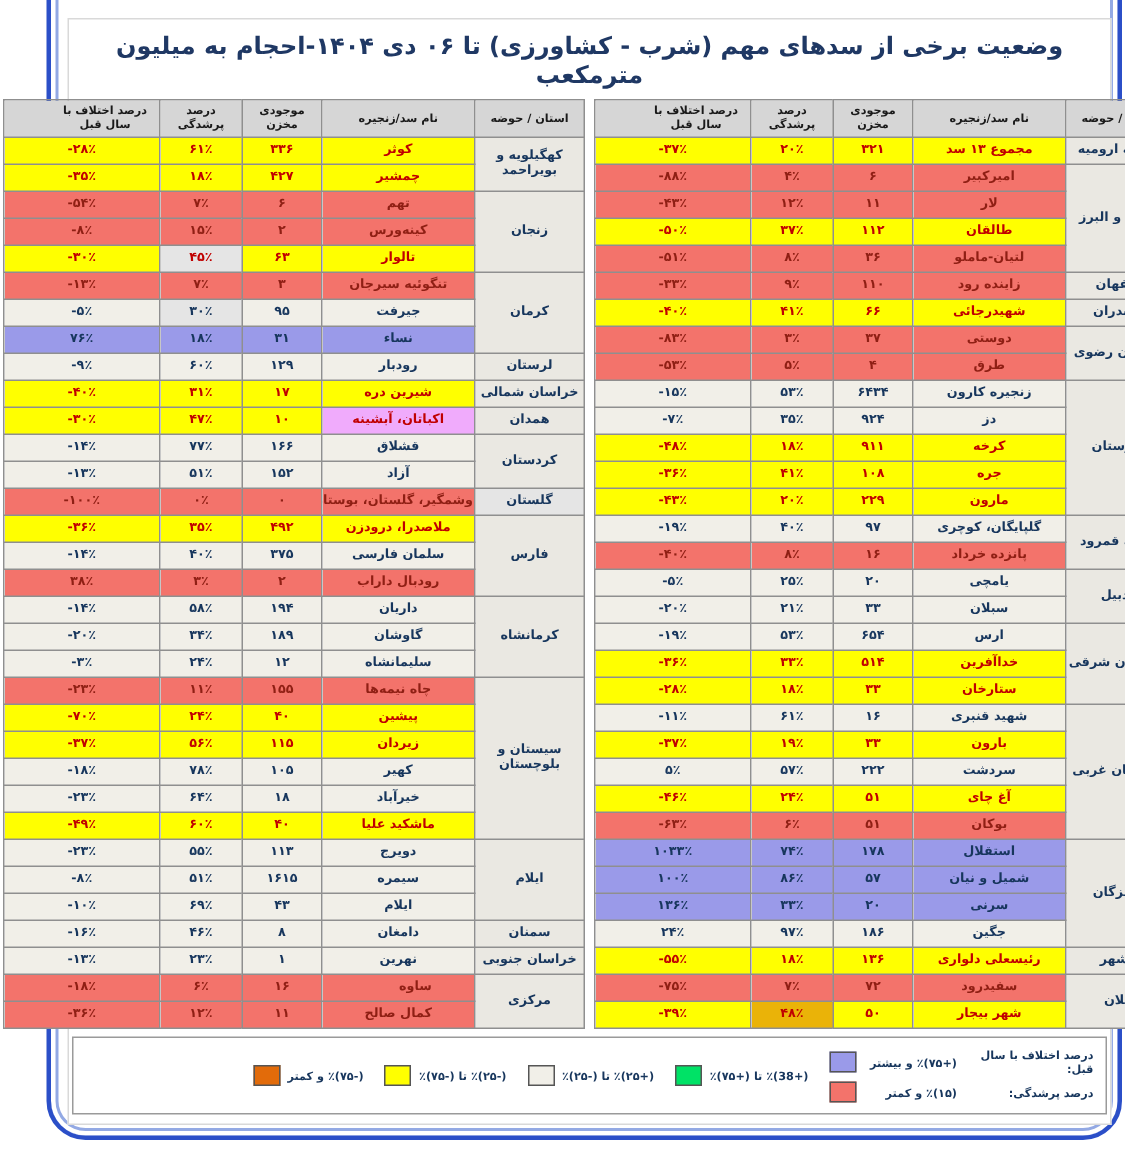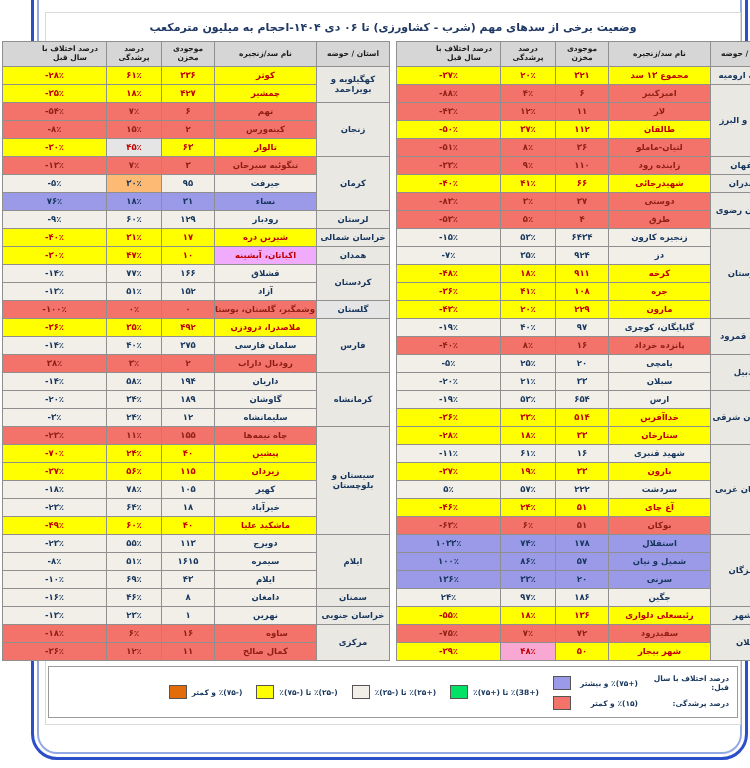--- a/index.html
+++ b/index.html
@@ -11,21 +11,21 @@
     position:absolute;left:31px;top:-30px;right:2px;bottom:8px;
     border:3px solid #2b4fc8;border-radius:26px;
     box-shadow:inset 0 0 0 3px #ffffff, inset 0 0 0 5px #93a9e4;
     pointer-events:none;
   }
   .content{
     position:absolute;left:45px;top:12px;width:696px;
     border:1px solid #d9d9d9;background:#ffffff;padding:3px 2px 6px 2px;box-sizing:border-box;
   }
   .title{
-    text-align:center;font-weight:bold;font-size:11px;padding:5px 0 7px 0;direction:rtl;
+    text-align:center;font-weight:bold;font-size:16px;padding:5px 0 7px 0;direction:rtl;
   }
   .tables{display:flex;flex-direction:row;gap:6px;justify-content:center;}
   table{
     border-collapse:collapse;direction:rtl;width:343px;table-layout:fixed;
   }
   th,td{
     border:1px solid #8f8f8f;font-weight:bold;text-align:center;vertical-align:middle;
     padding:0 1px;overflow:hidden;white-space:nowrap;
   }
   thead th{
@@ -108,21 +108,21 @@
           <tr>
             <td rowspan="3" class="group-cell" style="background: rgb(234, 232, 226); color: rgb(23, 54, 93);">کرمان</td>
             <td style="background: rgb(243, 115, 107); color: rgb(143, 31, 20);">تنگوئیه سیرجان</td>
             <td class="num-cell" style="background: rgb(243, 115, 107); color: rgb(143, 31, 20);">۳</td>
             <td class="fill-cell" style="background: rgb(243, 115, 107); color: rgb(143, 31, 20);">۷٪</td>
             <td class="diff-cell" style="background: rgb(243, 115, 107); color: rgb(143, 31, 20);">-۱۳٪</td>
           </tr>
           <tr>
             <td style="background: rgb(241, 239, 232); color: rgb(23, 54, 93);">جیرفت</td>
             <td class="num-cell" style="background: rgb(241, 239, 232); color: rgb(23, 54, 93);">۹۵</td>
-            <td class="fill-cell" style="background: #fdba74; color: rgb(23, 54, 93);">۳۰٪</td>
+            <td class="fill-cell" style="background: #e5e5e5; color: rgb(23, 54, 93);">۳۰٪</td>
             <td class="diff-cell" style="background: rgb(241, 239, 232); color: rgb(23, 54, 93);">-۵٪</td>
           </tr>
           <tr>
             <td style="background: rgb(154, 154, 233); color: rgb(23, 54, 93);">نساء</td>
             <td class="num-cell" style="background: rgb(154, 154, 233); color: rgb(23, 54, 93);">۳۱</td>
             <td class="fill-cell" style="background: rgb(154, 154, 233); color: rgb(23, 54, 93);">۱۸٪</td>
             <td class="diff-cell" style="background: rgb(154, 154, 233); color: rgb(23, 54, 93);">۷۶٪</td>
           </tr>
           <tr>
             <td rowspan="1" class="group-cell" style="background: rgb(234, 232, 226); color: rgb(23, 54, 93);">لرستان</td>
@@ -500,21 +500,21 @@
           <tr>
             <td rowspan="2" class="group-cell" style="background: rgb(234, 232, 226); color: rgb(23, 54, 93);">گیلان</td>
             <td style="background: rgb(243, 115, 107); color: rgb(143, 31, 20);">سفیدرود</td>
             <td class="num-cell" style="background: rgb(243, 115, 107); color: rgb(143, 31, 20);">۷۲</td>
             <td class="fill-cell" style="background: rgb(243, 115, 107); color: rgb(143, 31, 20);">۷٪</td>
             <td class="diff-cell" style="background: rgb(243, 115, 107); color: rgb(143, 31, 20);">-۷۵٪</td>
           </tr>
           <tr>
             <td style="background: rgb(255, 255, 0); color: rgb(192, 0, 0);">شهر بیجار</td>
             <td class="num-cell" style="background: rgb(255, 255, 0); color: rgb(192, 0, 0);">۵۰</td>
-            <td class="fill-cell" style="background: #f9a8d4; color: rgb(192, 0, 0);">۴۸٪</td>
+            <td class="fill-cell" style="background: #eab308; color: rgb(192, 0, 0);">۴۸٪</td>
             <td class="diff-cell" style="background: rgb(255, 255, 0); color: rgb(192, 0, 0);">-۳۹٪</td>
           </tr>
         </tbody>
     </table>
   </div>
 
   <div class="legend">
     <div class="scale-block">
       <div class="scale-row">
         <span class="lbl" style="color: rgb(23, 54, 93);">درصد اختلاف با سال قبل:</span>

